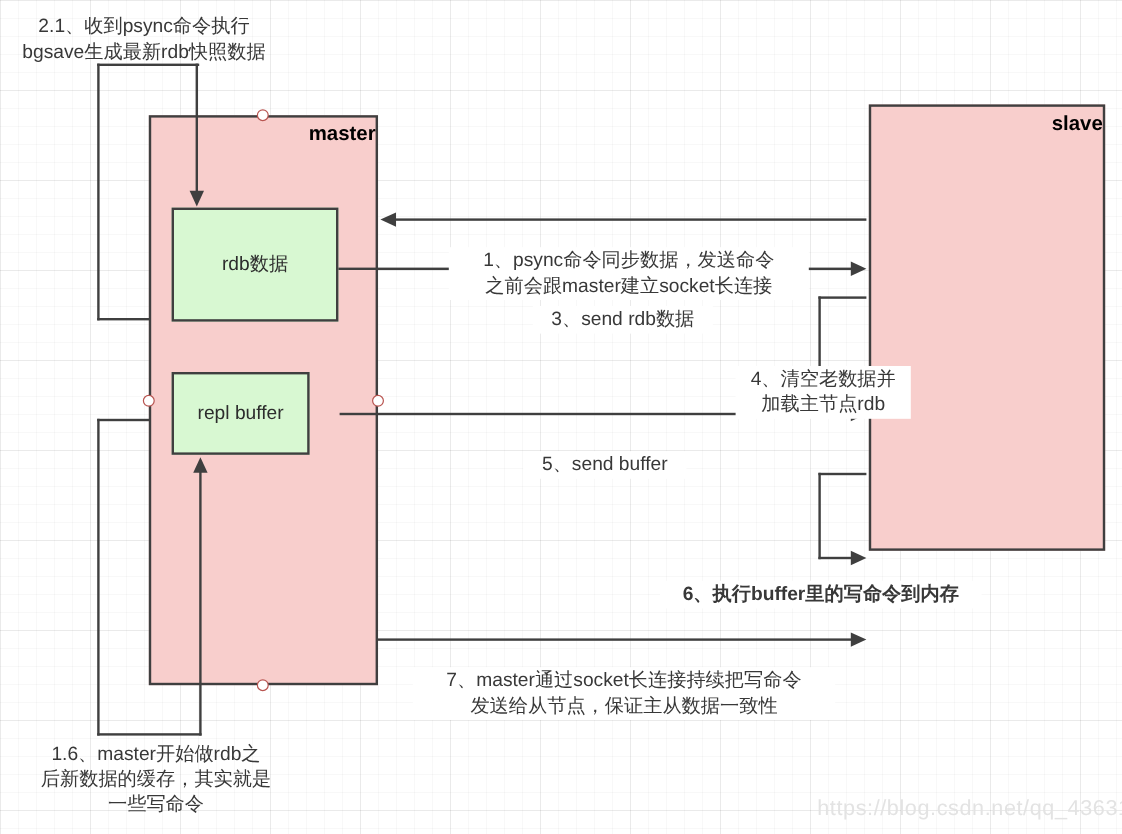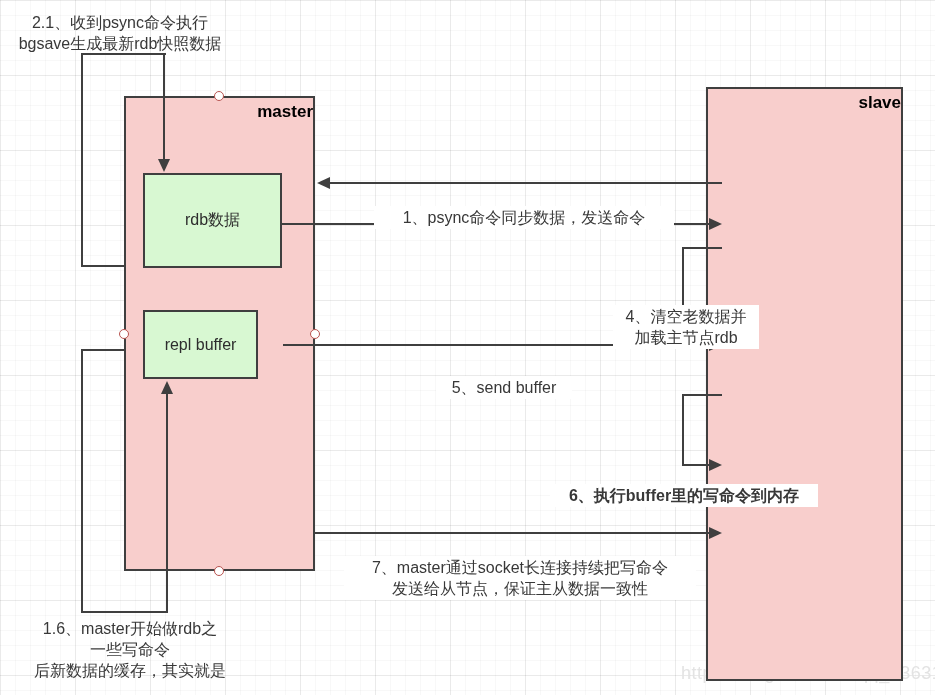--- a/index.html
+++ b/index.html
@@ -61,21 +61,21 @@
 <body>
 
 <div class="canvas">
 
   <div class="watermark">https://blog.csdn.net/qq_43631716</div>
 
   <div class="node" style="left:124px; top:96px; width:191px; height:475px;">
     <div class="node-title">master</div>
   </div>
 
-  <div class="node" style="left:706px; top:87px; width:197px; height:594px;text-decoration:underline;">
+  <div class="node" style="left:724px; top:87px; width:197px; height:372px;text-decoration:underline;">
     <div class="node-title">slave</div>
   </div>
 
   <div class="inner-node" style="left:143px; top:173px; width:139px; height:95px;">rdb数据</div>
 
   <div class="inner-node" style="left:143px; top:310px; width:115px; height:69px;">repl buffer</div>
 
   <div class="line" style="left:81px; top:53px; width:85px; height:2px;"></div>
   <div class="line" style="left:81px; top:53px; width:2px; height:214px;"></div>
   <div class="line" style="left:81px; top:265px; width:44px; height:2px;"></div>
@@ -105,22 +105,24 @@
   <div class="line" style="left:682px; top:394px; width:40px; height:2px;"></div>
   <div class="line" style="left:682px; top:394px; width:2px; height:72px;"></div>
   <div class="line" style="left:682px; top:464px; width:30px; height:2px;"></div>
   <div class="ah ah-right" style="left:709px; top:459px;"></div>
 
   <div class="line" style="left:315px; top:532px; width:397px; height:2px;"></div>
   <div class="ah ah-right" style="left:709px; top:527px;"></div>
 
   <div class="edge-label" style="left:374px; top:164px; width:300px;">
     <div>1、psync命令同步数据，发送命令</div>
+    <div>之前会跟master建立socket长连接</div>
   </div>
 
+  <div class="edge-label" style="left:444px; top:213px; width:150px;">3、send rdb数据</div>
 
   <div class="edge-label" style="left:613px; top:263px; width:146px;">
     <div>4、清空老数据并</div>
     <div>加载主节点rdb</div>
   </div>
 
   <div class="edge-label" style="left:436px; top:334px; width:136px;">5、send buffer</div>
 
   <div class="edge-label" style="left:550px; top:442px; width:268px;font-weight:bold;">6、执行buffer里的写命令到内存</div>
 
@@ -129,22 +131,22 @@
     <div>发送给从节点，保证主从数据一致性</div>
   </div>
 
   <div class="note" style="left:4px; top:12px; width:232px;">
     <div>2.1、收到psync命令执行</div>
     <div>bgsave生成最新rdb快照数据</div>
   </div>
 
   <div class="note" style="left:10px; top:618px; width:240px;">
     <div>1.6、master开始做rdb之</div>
+    <div>后新数据的缓存，其实就是</div>
     <div>一些写命令</div>
-    <div>后新数据的缓存，其实就是</div>
   </div>
 
   <div class="handle" style="left:214px; top:91px;"></div>
   <div class="handle" style="left:214px; top:566px;"></div>
   <div class="handle" style="left:119px; top:329px;"></div>
   <div class="handle" style="left:310px; top:329px;"></div>
 
 </div>
 
 </body></html>

